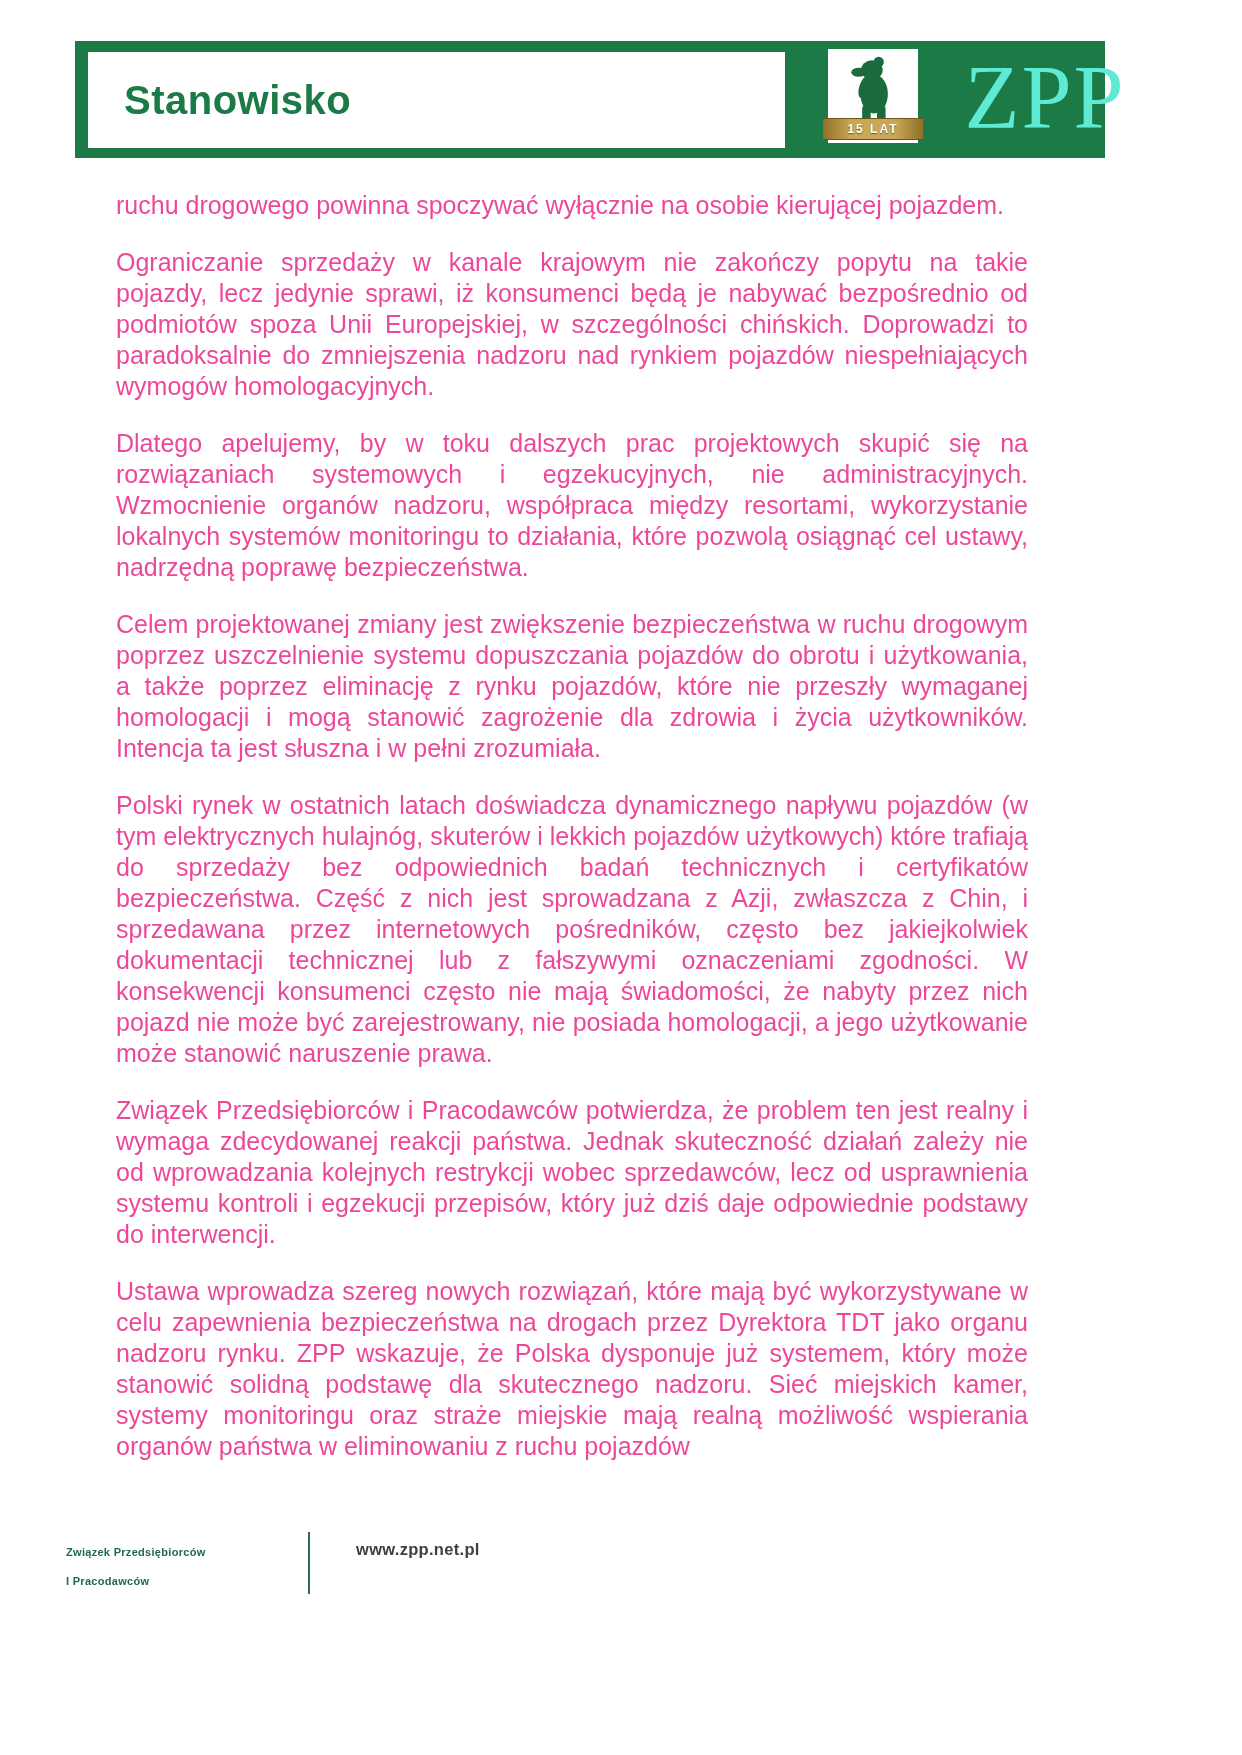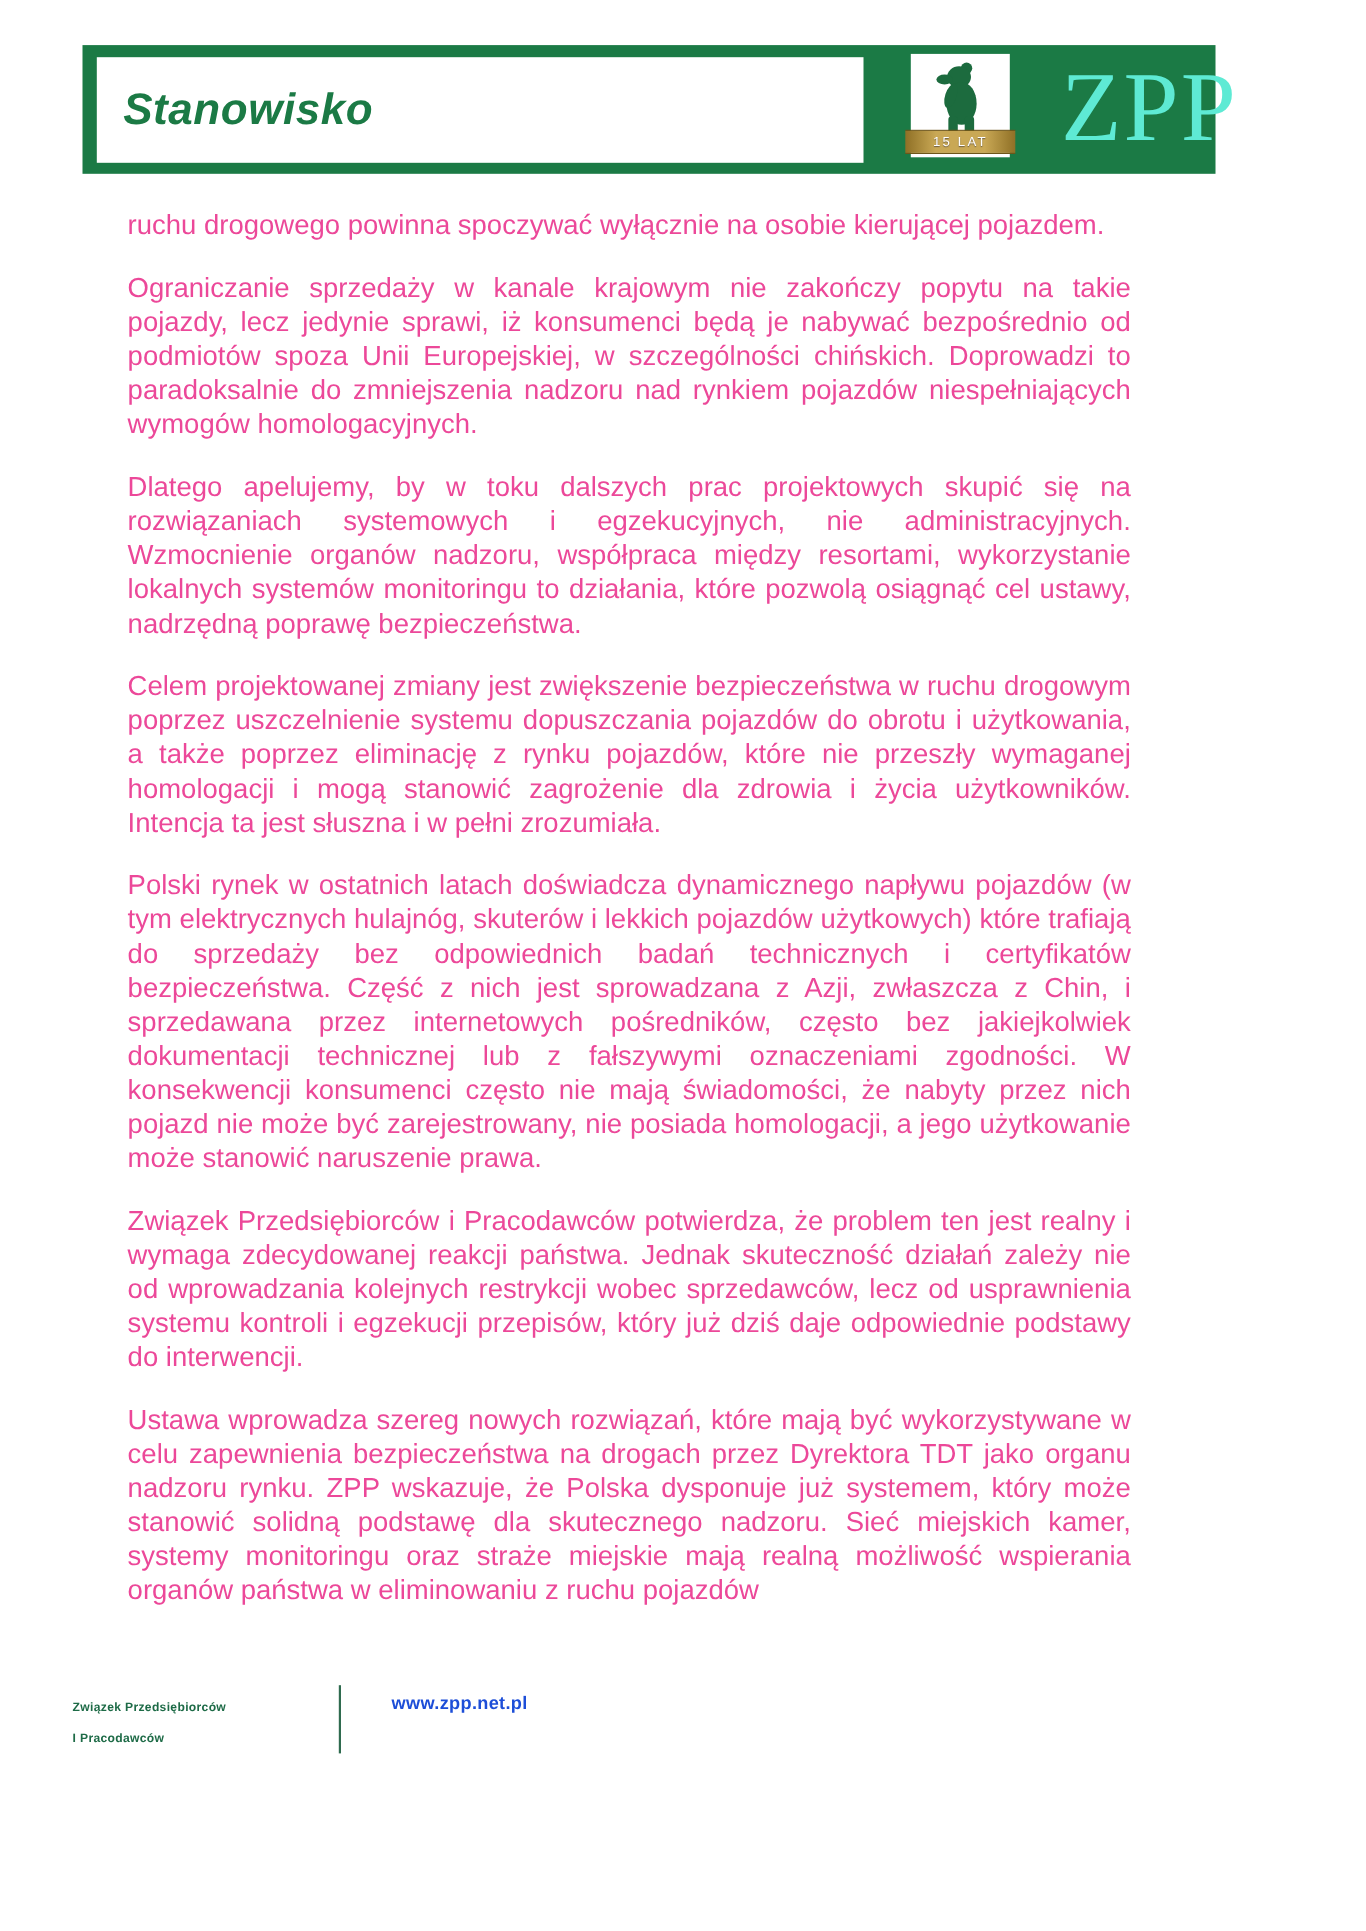--- a/index.html
+++ b/index.html
@@ -8,40 +8,39 @@
     font-family:"Liberation Sans", sans-serif; overflow:hidden;
   }
 
   
   .band {
     position:absolute; left:75px; top:41px; width:1030px; height:117px;
     background:#1B7A45;
   }
   .label-box {
     position:absolute; left:13px; top:11px; width:697px; height:96px;
-    background:#ffffff; display:flex; align-items:center; padding-left:24px;
+    background:#ffffff; display:flex; align-items:center; padding-left:36px;
     box-sizing:border-box;
-    font-style:italic;
   }
   .label-box span {
     color:#1B7A45; font-size:40px; font-weight:600; letter-spacing:0.5px;
   }
   .logo-square {
     position:absolute; left:753px; top:8px; width:90px; height:94px;
     background:#ffffff; display:flex; justify-content:center;
   }
   .logo-square svg { margin-top:5px; }
   .ribbon {
     position:absolute; left:748px; top:77px; width:100px; height:22px;
     background:linear-gradient(90deg,#8F7026 0%,#C9A855 28%,#C9A855 72%,#8F7026 100%);
     border-top:1px solid #6e5619; border-bottom:1px solid #6e5619;
     display:flex; align-items:center; justify-content:center; box-sizing:border-box;
   }
   .ribbon span {
-    color:#ffffff; font-size:12px; font-weight:normal; letter-spacing:2px;
+    color:#ffffff; font-size:12px; font-weight:bold; letter-spacing:2px;
     text-shadow:0 1px 1px rgba(40,40,60,0.6);
   }
   .brand {
     position:absolute; left:862px; top:0; width:216px; height:117px;
     line-height:114px; text-align:center; color:#5eead4;
     font-family:"Liberation Serif", serif; font-size:90px; letter-spacing:2px;
   }
 
   
   .doc-body {
@@ -57,21 +56,21 @@
   
   .footer-org {
     position:absolute; left:66px; top:1538px; color:#1E6B47;
     font-size:11px; font-weight:bold; line-height:29px; letter-spacing:0.3px;
   }
   .footer-divider {
     position:absolute; left:308px; top:1532px; width:2px; height:62px;
     background:#2F6B4F;
   }
   .footer-url {
-    position:absolute; left:356px; top:1540px; color:#1d4ed8;
+    position:absolute; left:356px; top:1540px; color:#404040;
     font-size:16.5px; font-weight:bold; letter-spacing:0.3px;
   }
 </style>
 </head>
 <body>
 
 <div class="page">
 
   <header class="band">
     <div class="label-box">

